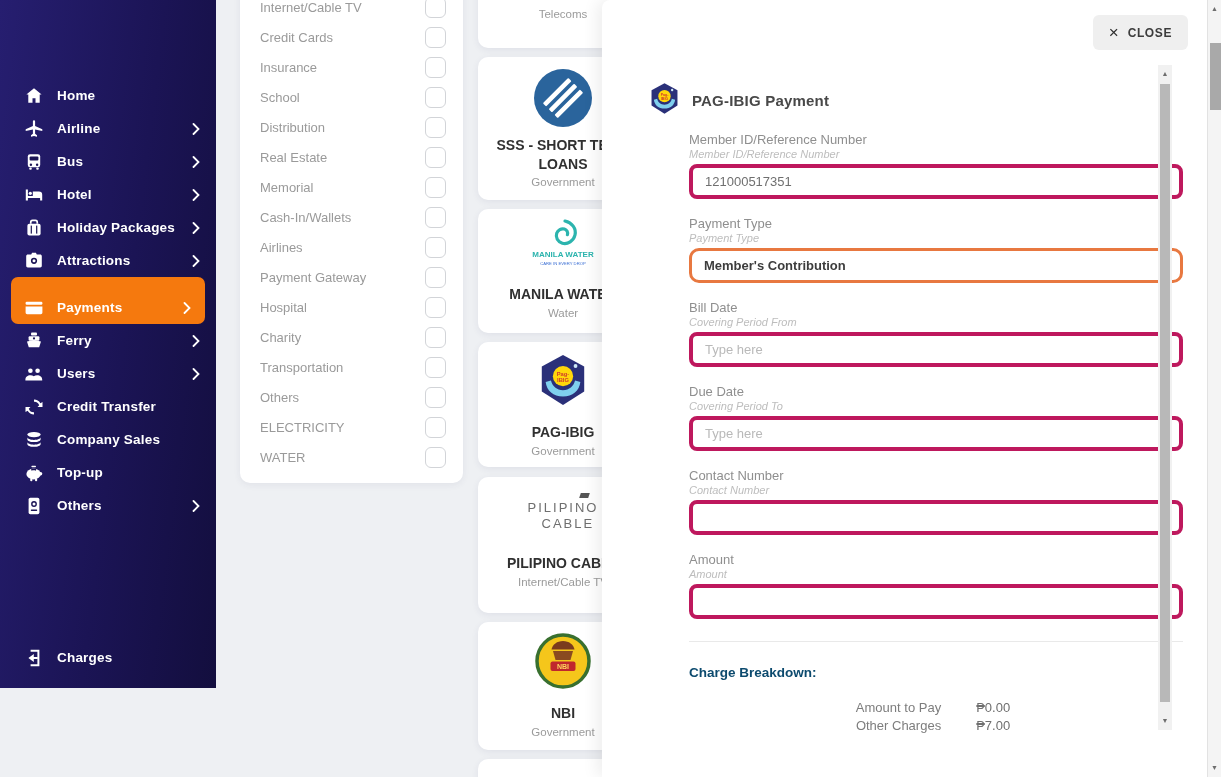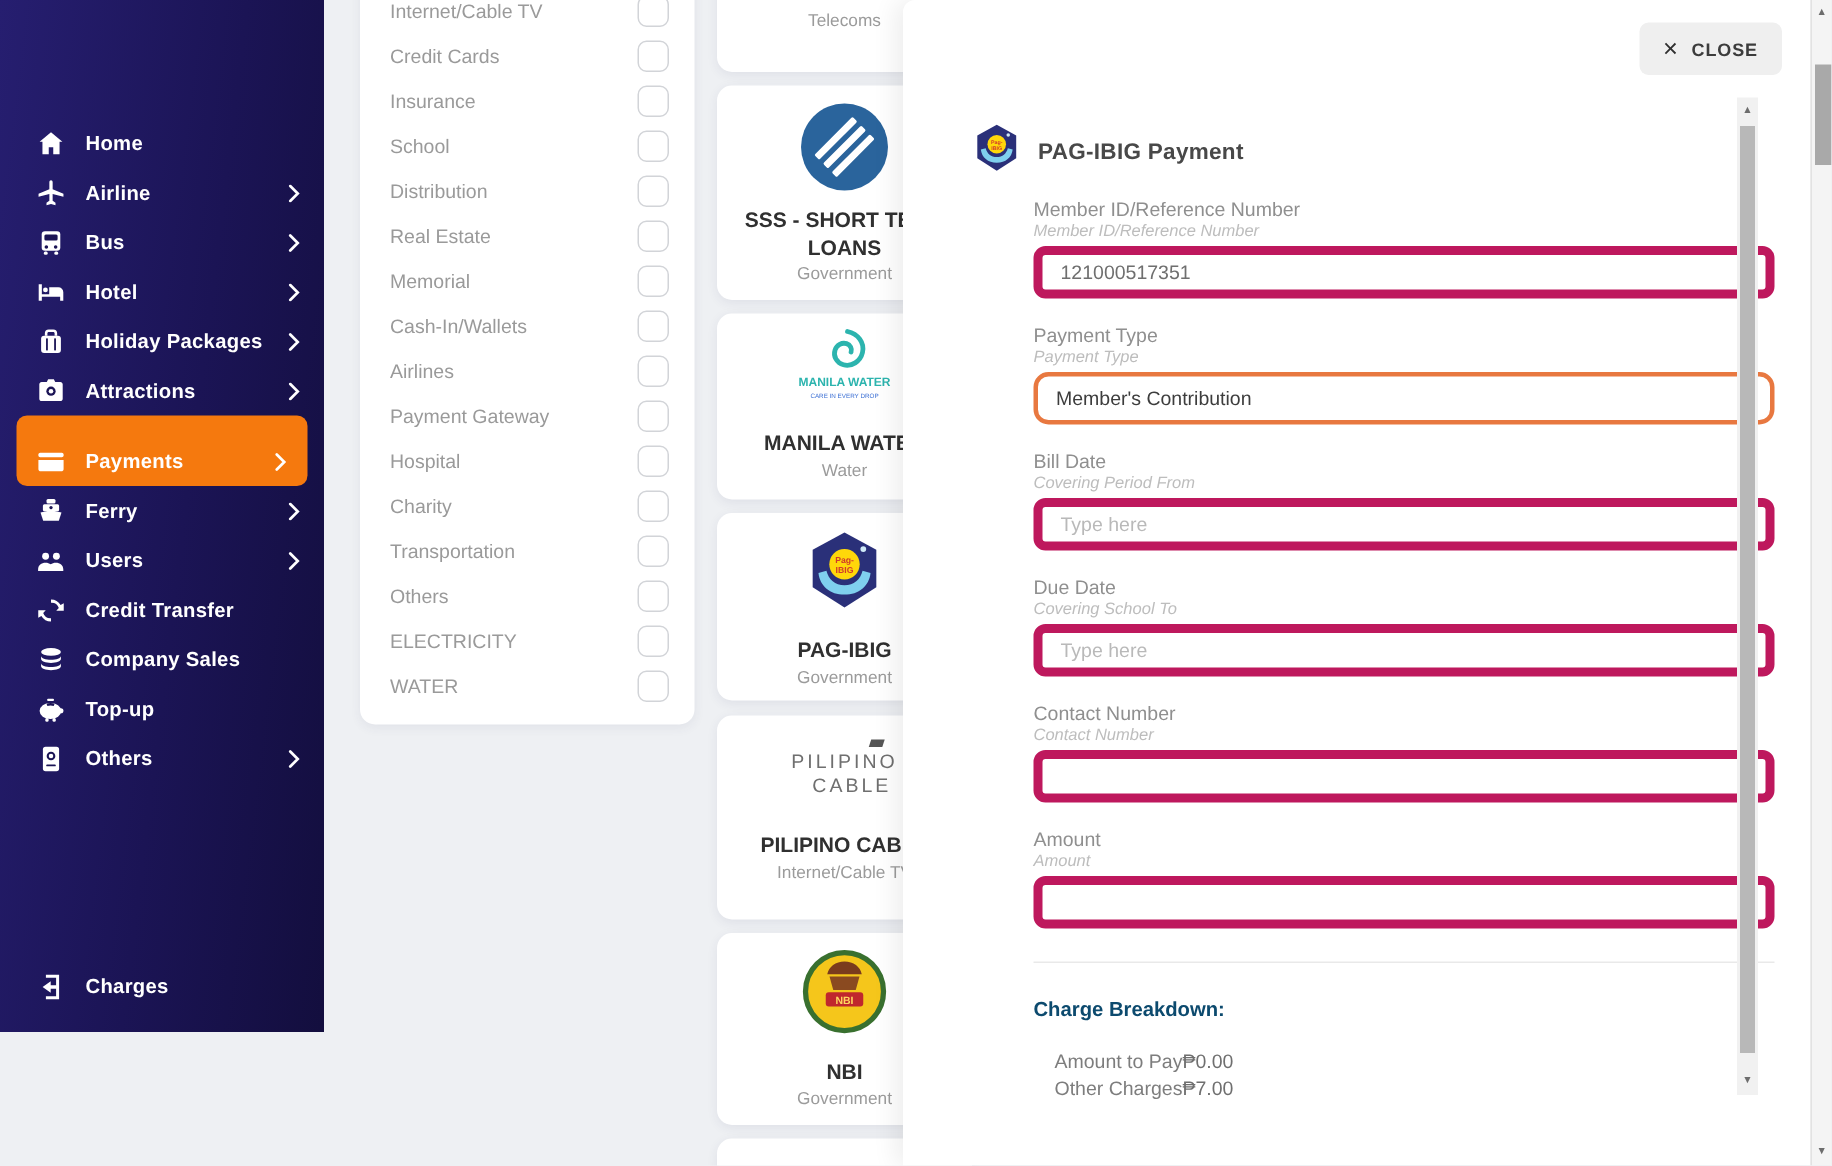--- a/index.html
+++ b/index.html
@@ -41,32 +41,32 @@
   .close-btn{position:absolute;top:15px;right:19px;height:35px;padding:0 16px;background:#efefef;
     border-radius:6px;display:flex;align-items:center;gap:9px;cursor:pointer;}
   .close-x{font-size:17px;color:#2f2f2f;line-height:1;font-weight:normal;}
   .close-label{font-size:12px;font-weight:bold;color:#3c3c3c;letter-spacing:.6px;}
   .m-title-row{position:absolute;top:82px;left:46px;display:flex;align-items:center;gap:11px;}
   .m-title{font-size:15px;font-weight:bold;color:#484848;letter-spacing:.2px;}
   .m-body{position:absolute;left:46px;top:133px;width:494px;margin-left:41px;}
   .fblock{margin-bottom:18px;}
   .flab{font-size:13px;color:#8f8f8f;line-height:14px;}
   .fsub{font-size:11px;font-style:italic;color:#bdbdbd;line-height:13px;margin-top:1px;}
-  .finput{margin-top:3px;width:100%;height:35px;box-sizing:border-box;border:6px solid #be185d;
+  .finput{margin-top:3px;width:100%;height:35px;box-sizing:border-box;border:4px solid #be185d;
     border-radius:8px;padding:0 12px;font-size:13px;color:#6f6f6f;font-family:"Liberation Sans",sans-serif;
     outline:none;background:#fff;display:block;}
   .finput::placeholder{color:#b9b9b9;}
   .fselect{margin-top:3px;height:35px;box-sizing:border-box;border:3px solid #e87840;border-radius:10px;
     display:flex;align-items:center;justify-content:space-between;padding:0 13px 0 12px;cursor:pointer;background:#fff;}
-  .fselect .sel-val{font-size:13px;font-weight:normal;color:#3d3d3d;}
+  .fselect .sel-val{font-size:13px;font-weight:bold;color:#3d3d3d;}
   .fselect .caret{font-size:8px;color:#333;}
   .divider{border:none;border-top:1px solid #e9e9e9;margin:22px 0 0;height:0;}
   .cb-title{margin-top:23px;font-size:13.5px;font-weight:bold;color:#0c4a6e;}
   .cb-rows{margin-top:18px;padding:0 20px 0 14px;}
-  .cb-row{display:flex;justify-content:flex-start;height:18px;align-items:center;}
+  .cb-row{display:flex;justify-content:center;height:18px;align-items:center;gap:35px;}
   .cb-lab{font-size:13px;color:#7d7d7d;}
   .cb-val{font-size:13px;color:#6f6f6f;}
   
   .inner-scroll{position:absolute;left:556px;top:65px;width:14px;height:665px;background:#f1f1f1;}
   .inner-thumb{position:absolute;top:19px;left:2px;width:10px;height:618px;background:#b8b8b8;cursor:pointer;}
   .outer-scroll{position:absolute;right:0;top:0;width:14px;height:777px;background:#f4f4f4;
     border-left:1px solid #e2e2e2;box-sizing:border-box;z-index:6;}
   .outer-thumb{position:absolute;top:43px;left:1.5px;width:11px;height:67px;background:#a9a9a9;cursor:pointer;}
   .sb-arrow{position:absolute;left:0;width:100%;text-align:center;font-size:7px;color:#6d6d6d;cursor:pointer;line-height:10px;}
   .sb-arrow.up{top:4px;} .sb-arrow.down{bottom:4px;}
@@ -463,21 +463,21 @@
     </div>
 
     <div class="fblock">
       <div class="flab">Bill Date</div>
       <div class="fsub">Covering Period From</div>
       <input class="finput" placeholder="Type here" style="">
     </div>
 
     <div class="fblock">
       <div class="flab">Due Date</div>
-      <div class="fsub">Covering School To</div>
+      <div class="fsub">Covering Period To</div>
       <input class="finput" placeholder="Type here" style="">
     </div>
 
     <div class="fblock">
       <div class="flab">Contact Number</div>
       <div class="fsub">Contact Number</div>
       <input class="finput" style="">
     </div>
 
     <div class="fblock">

